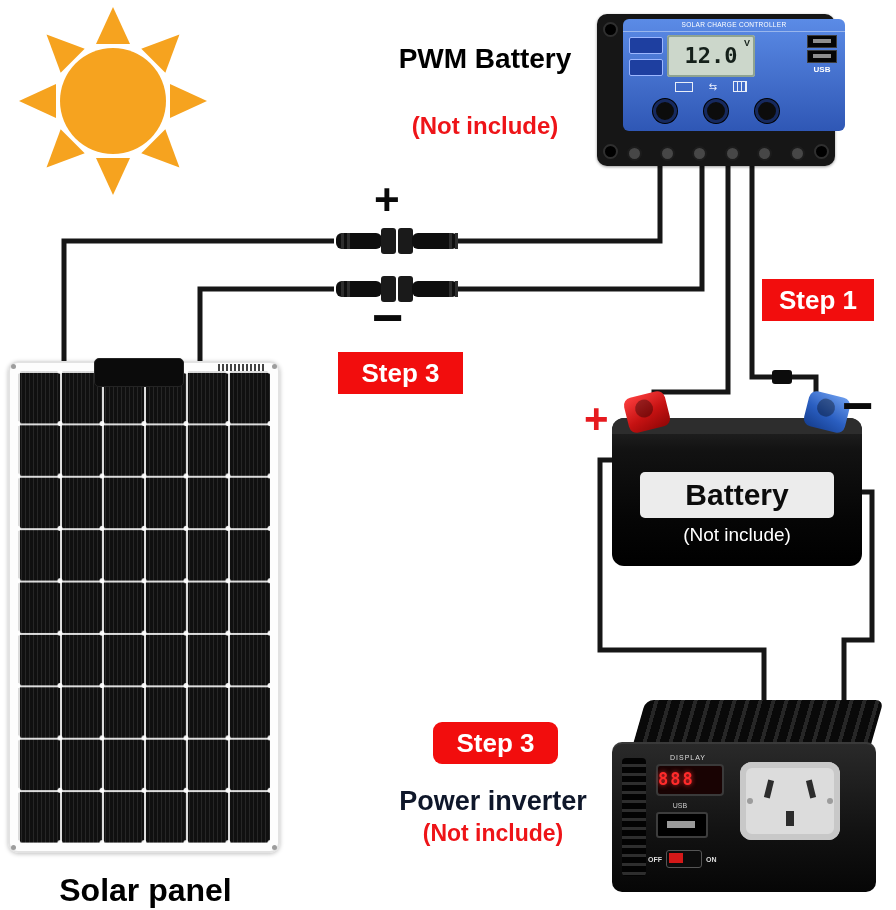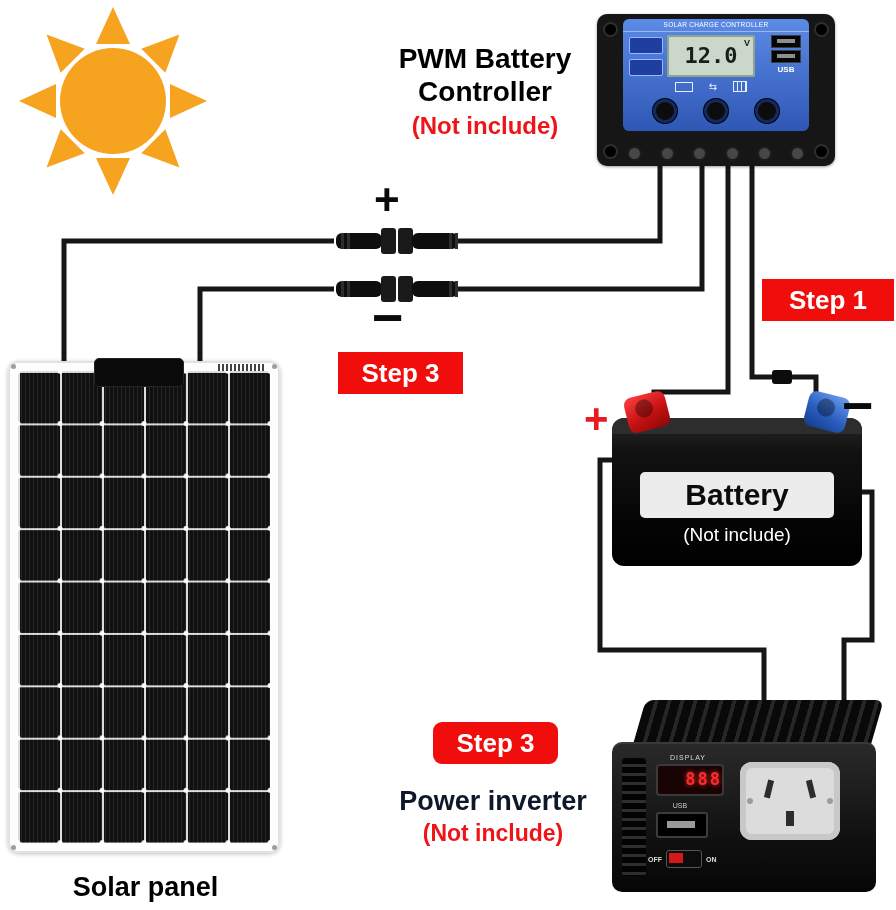--- a/index.html
+++ b/index.html
@@ -13,43 +13,43 @@
 
   
   .pwm-title{left:360px;top:42px;width:250px;text-align:center;font-size:28px;
              font-weight:bold;color:#000;line-height:33px;}
   .pwm-note{left:360px;top:112px;width:250px;text-align:center;font-size:24px;
             font-weight:bold;color:#ee1418;}
   .inv-title{left:368px;top:786px;width:250px;text-align:center;font-size:27px;
              font-weight:bold;color:#0f172a;}
   .inv-note{left:368px;top:820px;width:250px;text-align:center;font-size:23px;
             font-weight:bold;color:#ee1418;}
-  .solar-title{left:28px;top:872px;width:235px;text-align:center;font-size:27px;
+  .solar-title{left:28px;top:872px;width:235px;text-align:center;font-size:32px;
                font-weight:bold;color:#000;}
 
   .step{background:#f20d0d;color:#fff;font-weight:bold;font-size:26px;
         display:flex;align-items:center;justify-content:center;}
-  .step1{left:762px;top:279px;width:132px;height:42px;}
+  .step1{left:762px;top:279px;width:112px;height:42px;}
   .step2{left:338px;top:352px;width:125px;height:42px;}
   .step3{left:433px;top:722px;width:125px;height:42px;border-radius:9px;}
 
   .sign{font-weight:bold;color:#0a0a0a;line-height:1;}
   .plus-mc4{left:374px;top:178px;font-size:44px;}
   .minus-mc4{left:372px;top:290px;font-size:54px;}
   .plus-bat{left:584px;top:398px;font-size:42px;color:#e61a1f;}
   .minus-bat{left:842px;top:378px;font-size:54px;}
 
   
   .controller{left:597px;top:14px;width:238px;height:152px;background:#161616;
               border-radius:10px;box-shadow:0 1px 3px rgba(0,0,0,.4);}
   .hole{position:absolute;width:11px;height:11px;border-radius:50%;background:#000;
         border:2px solid #2f2f2f;}
   .hole.tl{left:6px;top:8px}.hole.tr{left:217px;top:8px}
   .hole.bl{left:6px;top:130px}.hole.br{left:217px;top:130px}
-  .ctrl-face{position:absolute;left:26px;top:5px;width:186px;height:112px;border-radius:6px;
+  .ctrl-face{position:absolute;left:26px;top:5px;width:222px;height:112px;border-radius:6px;
              background:linear-gradient(180deg,#5b8be6,#2f57b5);}
   .ctrl-header{font-size:6.5px;color:#fff;text-align:center;padding-top:2px;height:10px;
                letter-spacing:.3px;white-space:nowrap;overflow:hidden;
                border-bottom:1px solid rgba(255,255,255,.4);}
   .lcd{position:absolute;left:44px;top:16px;width:88px;height:42px;background:#ccd7cb;
        border-radius:3px;box-shadow:inset 0 0 0 2px #8fa391;}
   .lcd-val{display:block;text-align:center;font-family:"DejaVu Sans Mono",monospace;
            font-weight:bold;font-size:22px;line-height:42px;color:#15201a;}
   .lcd-unit{position:absolute;right:5px;top:3px;font-size:9px;color:#15201a;font-weight:bold;}
   .mini-icon{position:absolute;left:6px;width:32px;height:15px;background:#1e3fa0;
@@ -118,21 +118,21 @@
            background:repeating-linear-gradient(90deg,#090909 0 9px,#262626 9px 13px);
            transform:skewX(-16deg);}
   .inv-body{position:absolute;left:4px;top:42px;width:264px;height:150px;border-radius:10px;
             background:linear-gradient(180deg,#2a2a2a,#121212 60%,#060606);
             box-shadow:inset 0 2px 0 rgba(255,255,255,.08);}
   .inv-vent{position:absolute;left:10px;top:16px;width:24px;height:118px;border-radius:4px;
             background:repeating-linear-gradient(180deg,#030303 0 6px,#2e2e2e 6px 9px);}
   .inv-display-label{position:absolute;left:44px;top:12px;width:64px;text-align:center;
                      color:#ddd;font-size:7px;letter-spacing:1px;}
   .inv-led{position:absolute;left:44px;top:22px;width:64px;height:28px;background:#190303;
-           border:2px solid #3a3a3a;border-radius:4px;color:#ff2b2b;text-align:right;
+           border:2px solid #3a3a3a;border-radius:4px;color:#ff2b2b;text-align:left;
            font-family:"DejaVu Sans Mono",monospace;font-weight:bold;font-size:17px;
            line-height:26px;letter-spacing:2px;text-shadow:0 0 5px rgba(255,50,50,.9);}
   .inv-usb-label{position:absolute;left:44px;top:60px;width:48px;text-align:center;
                  color:#ccc;font-size:7px;}
   .inv-usb{position:absolute;left:44px;top:70px;width:48px;height:22px;background:#000;
            border:2px solid #3d3d3d;border-radius:3px;}
   .inv-usb::after{content:"";position:absolute;left:9px;top:7px;width:28px;height:7px;background:#9a9a9a;}
   .inv-outlet{position:absolute;left:128px;top:20px;width:100px;height:78px;background:#dcdcdc;
               border-radius:12px;box-shadow:inset 0 0 0 6px #c8c8c8;}
   .slot-a{position:absolute;left:26px;top:18px;width:6px;height:18px;background:#2c2c2c;
@@ -286,19 +286,18 @@
   <div class="overlay step step2">Step 3</div>
   <div class="overlay step step3">Step 3</div>
 
   <div class="overlay sign plus-mc4">+</div>
   <div class="overlay sign minus-mc4">−</div>
   <div class="overlay sign plus-bat">+</div>
   <div class="overlay sign minus-bat">−</div>
 
   <div class="overlay pwm-title">
     <div>PWM Battery</div>
-    <div>Controller</div>
   </div>
   <div class="overlay pwm-note">(Not include)</div>
   <div class="overlay inv-title">Power inverter</div>
   <div class="overlay inv-note">(Not include)</div>
   <div class="overlay solar-title">Solar panel</div>
 </div>
 
 </body></html>

